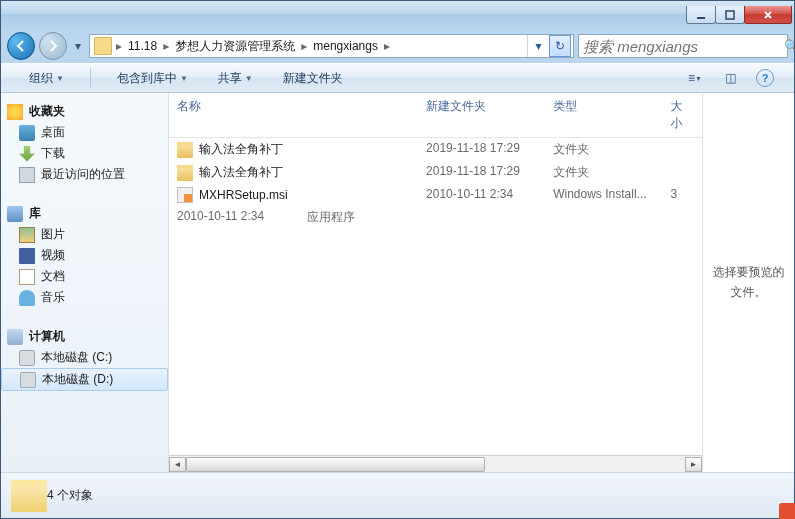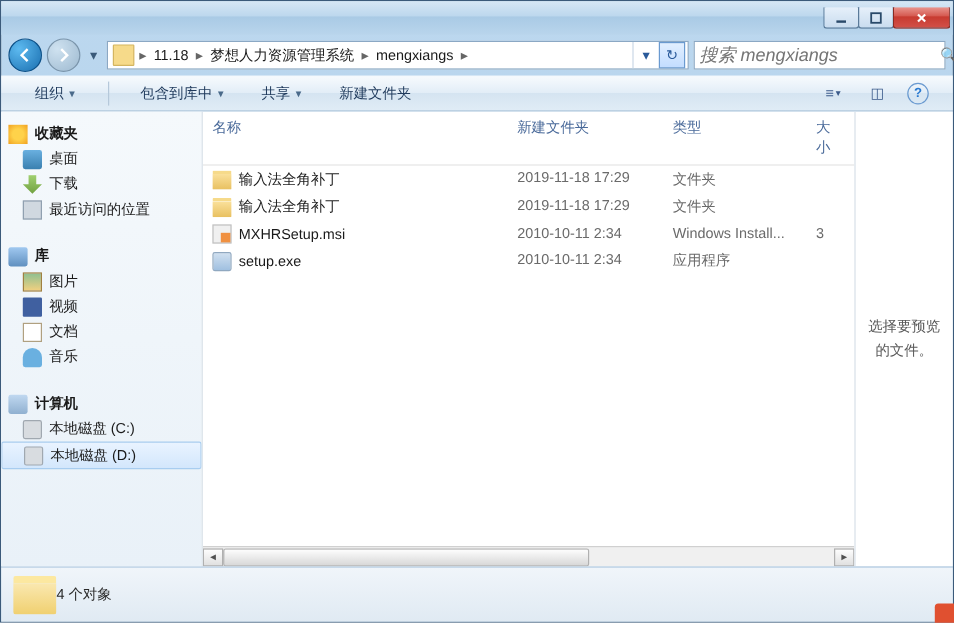--- a/index.html
+++ b/index.html
@@ -69,21 +69,21 @@
 .cell-size{width:40px}
 .fico{width:16px;height:16px;flex-shrink:0}
 .fico-folder{background:linear-gradient(to bottom,#fae09a,#e8c060);border-radius:1px;border-top:3px solid #f6da8a}
 .fico-msi{background:#f0f0f0;border:1px solid #c0c0c0;position:relative}
 .fico-msi::after{content:"";position:absolute;bottom:0;right:0;width:8px;height:8px;background:#f09040}
 .fico-exe{background:linear-gradient(to bottom,#d0e0f0,#a0c0e0);border:1px solid #90a8c0;border-radius:2px}
 .hscroll{height:17px;background:#f0f0f0;border-top:1px solid #d0d0d0;display:flex;align-items:center}
 .hscroll-btn{width:17px;height:15px;background:linear-gradient(to bottom,#fdfdfd,#e0e0e0);border:1px solid #b0b0b0;display:flex;align-items:center;justify-content:center;font-size:8px;color:#505050;cursor:pointer}
 .hscroll-track{flex:1;height:15px;position:relative}
 .hscroll-thumb{position:absolute;left:0;width:60%;height:15px;background:linear-gradient(to bottom,#fdfdfd,#d8d8d8);border:1px solid #b0b0b0;border-radius:2px;cursor:pointer}
-.preview{width:82px;border-left:1px solid #d8e0e8;display:flex;align-items:center;justify-content:flex-end;text-align:center;color:#595959;padding:8px;font-size:12px;line-height:1.6}
+.preview{width:92px;border-left:1px solid #d8e0e8;display:flex;align-items:center;justify-content:flex-end;text-align:center;color:#595959;padding:8px;font-size:12px;line-height:1.6}
 .statusbar{height:46px;background:linear-gradient(to bottom,#f0f5fa,#e0eaf3);border-top:1px solid #cad8e6;display:flex;align-items:center;padding:4px 10px;gap:0}
 .status-icon{width:36px;height:32px;background:linear-gradient(to bottom,#fae8b0,#f0d070);border-radius:2px;border-top:6px solid #fce8a0}
 .status-text{color:#2a2a2a}
 .corner-badge{position:absolute;bottom:0;right:0;width:16px;height:16px;background:#e05030;border-radius:3px 0 0 0}
 </style>
 </head>
 <body>
 
 <div class="window">
   <div class="titlebar">
@@ -250,24 +250,20 @@
             <div class="row">
               <div class="cell cell-name">
                 <span class="fico fico-msi"></span>
                 <span>MXHRSetup.msi</span>
               </div>
               <div class="cell cell-date meta">2010-10-11 2:34</div>
               <div class="cell cell-type meta">Windows Install...</div>
               <div class="cell cell-size meta">3</div>
             </div>
             <div class="row">
-              <div class="cell cell-name">
-                <span class="fico fico-exe"></span>
-                <span>setup.exe</span>
-              </div>
               <div class="cell cell-date meta">2010-10-11 2:34</div>
               <div class="cell cell-type meta">应用程序</div>
               <div class="cell cell-size meta"></div>
             </div>
           </div>
         <div class="hscroll">
           <div class="hscroll-btn">◄</div>
           <div class="hscroll-track">
               <div class="hscroll-thumb"></div>
             </div>

